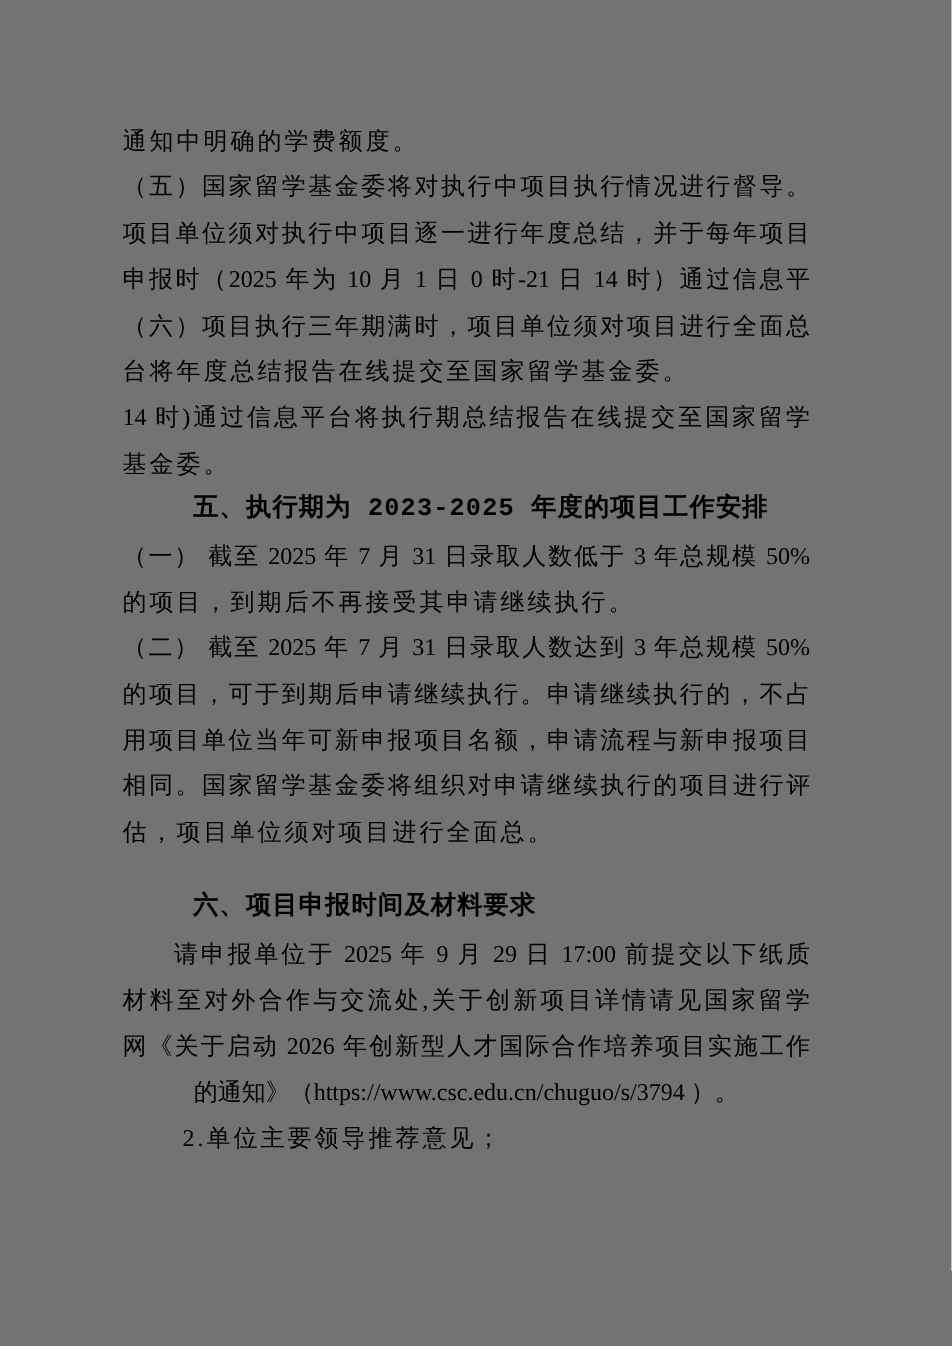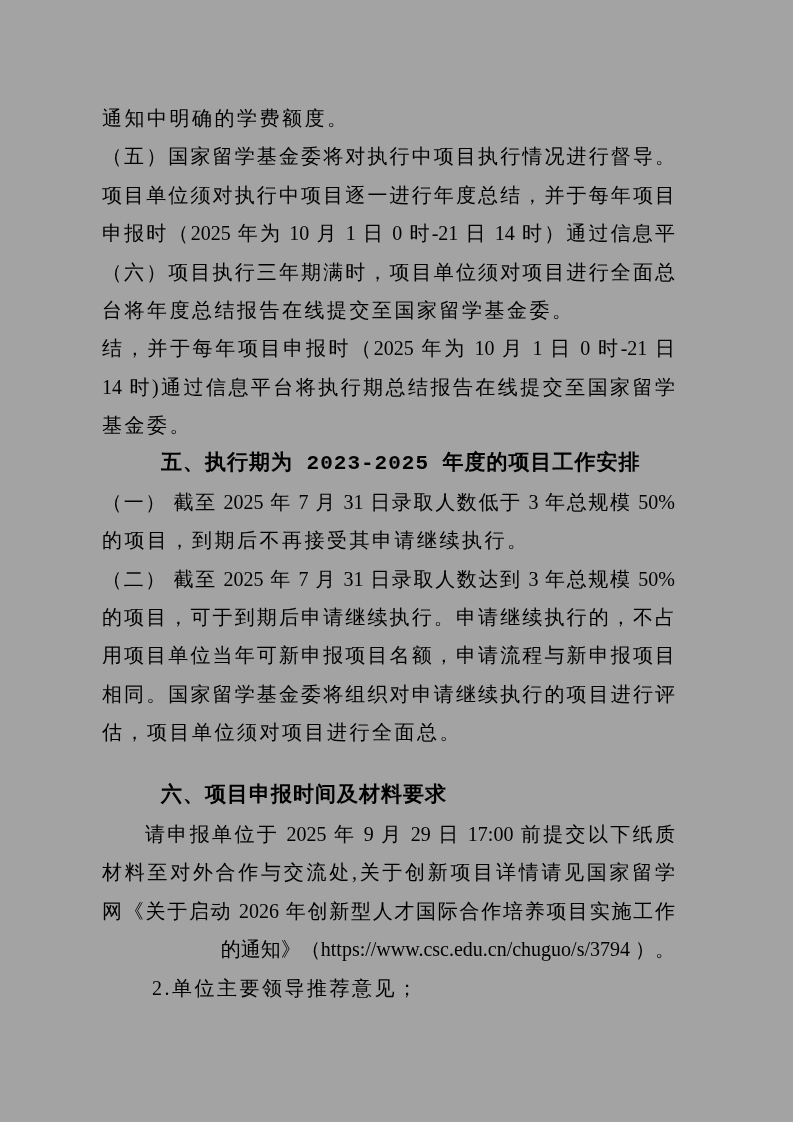--- a/index.html
+++ b/index.html
@@ -34,43 +34,42 @@
   .line.justified {
     text-align: justify;
     text-align-last: justify;
   }
   
   .line.short {
     letter-spacing: 2.5px;
     text-align: left;
   }
   .line.plain {
-    text-align: right;
+    text-align: center;
   }
   
   .line.heading {
     font-family: Liberation Mono, monospace;
     font-weight: 700;
     font-size: 21px;
     letter-spacing: 1px;
     text-align: left;
   }
 </style>
 </head>
 <body>
 
-<div class="page" style="background: #a3a3a3;">
+<div class="page" style="background: #737373;">
   <div class="content" id="doc-content" style="color: rgb(0, 0, 0);">
       <div class="line short">通知中明确的学费额度。</div>
       <div class="line justified">（五）国家留学基金委将对执行中项目执行情况进行督导。</div>
       <div class="line justified">项目单位须对执行中项目逐一进行年度总结，并于每年项目</div>
       <div class="line justified">申报时（2025 年为 10 月 1 日 0 时-21 日 14 时）通过信息平</div>
       <div class="line justified">（六）项目执行三年期满时，项目单位须对项目进行全面总</div>
       <div class="line short">台将年度总结报告在线提交至国家留学基金委。</div>
-      <div class="line justified">结，并于每年项目申报时（2025 年为 10 月 1 日 0 时-21 日</div>
       <div class="line justified">14 时)通过信息平台将执行期总结报告在线提交至国家留学</div>
       <div class="line short">基金委。</div>
       <div class="line heading" style="padding-left: 59px;">五、执行期为 2023-2025 年度的项目工作安排</div>
       <div class="line justified">（一） 截至 2025 年 7 月 31 日录取人数低于 3 年总规模 50%</div>
       <div class="line short">的项目，到期后不再接受其申请继续执行。</div>
       <div class="line justified">（二） 截至 2025 年 7 月 31 日录取人数达到 3 年总规模 50%</div>
       <div class="line justified">的项目，可于到期后申请继续执行。申请继续执行的，不占</div>
       <div class="line justified">用项目单位当年可新申报项目名额，申请流程与新申报项目</div>
       <div class="line justified">相同。国家留学基金委将组织对申请继续执行的项目进行评</div>
       <div class="line short">估，项目单位须对项目进行全面总。</div>

